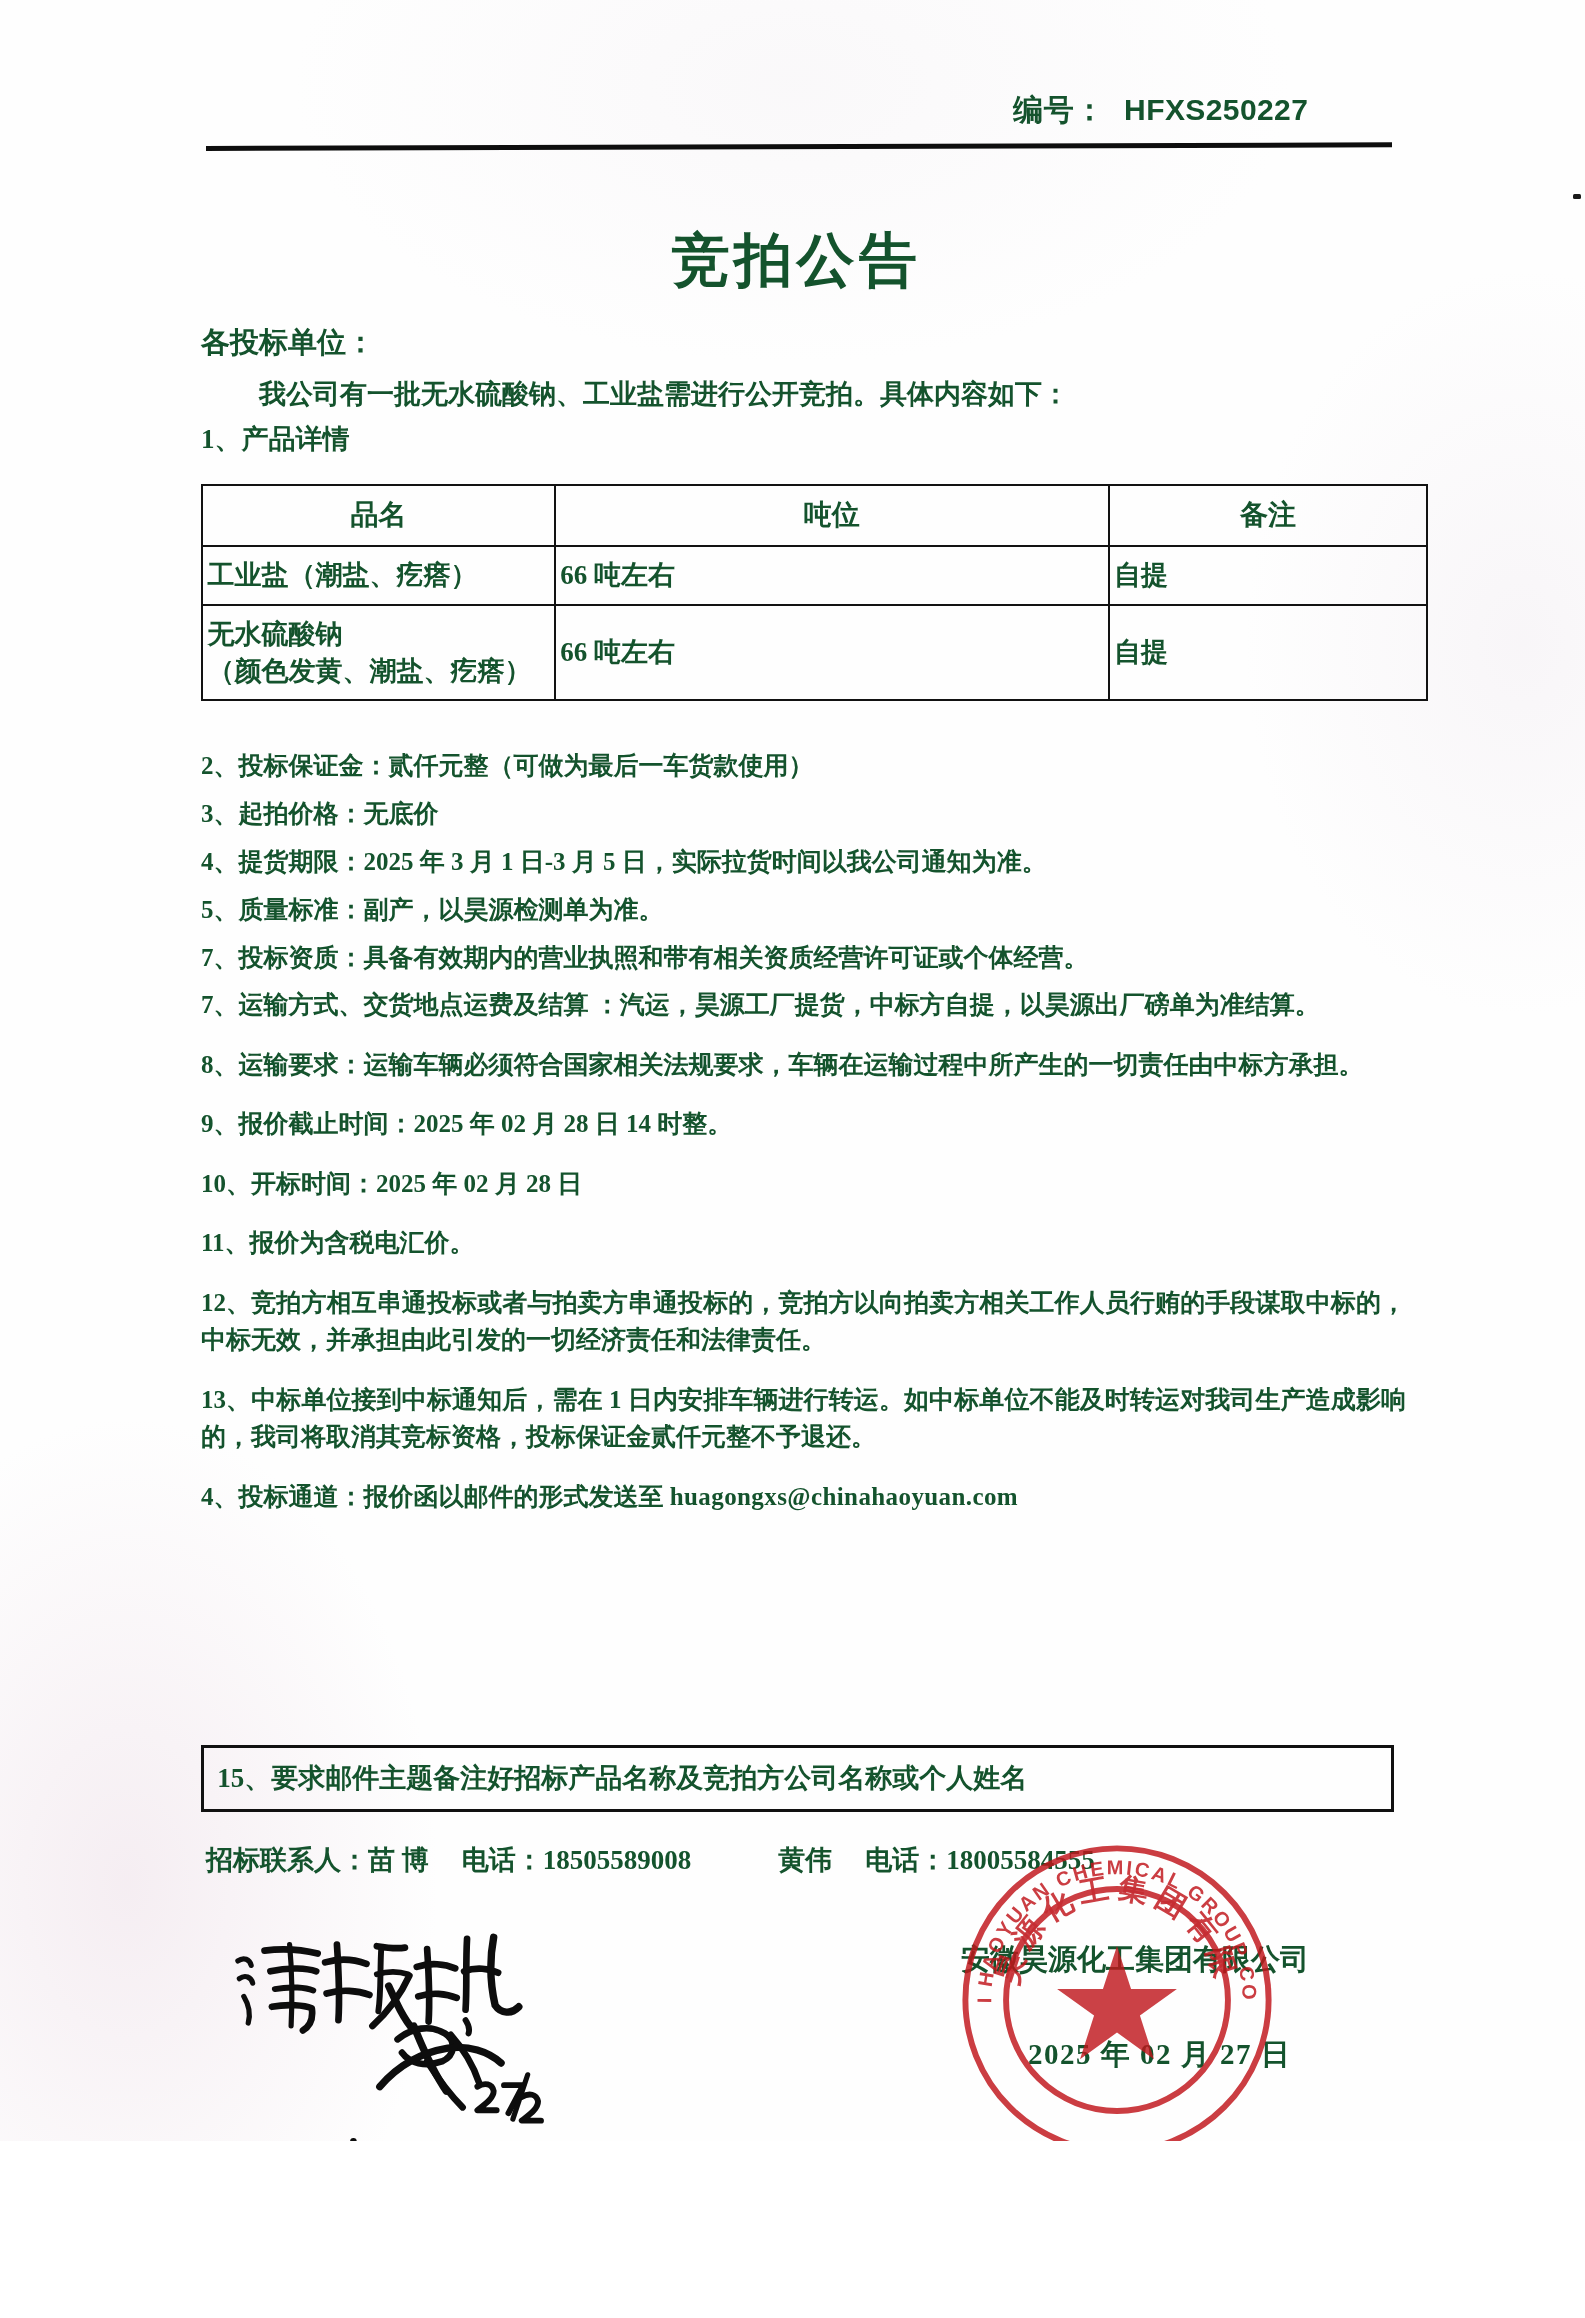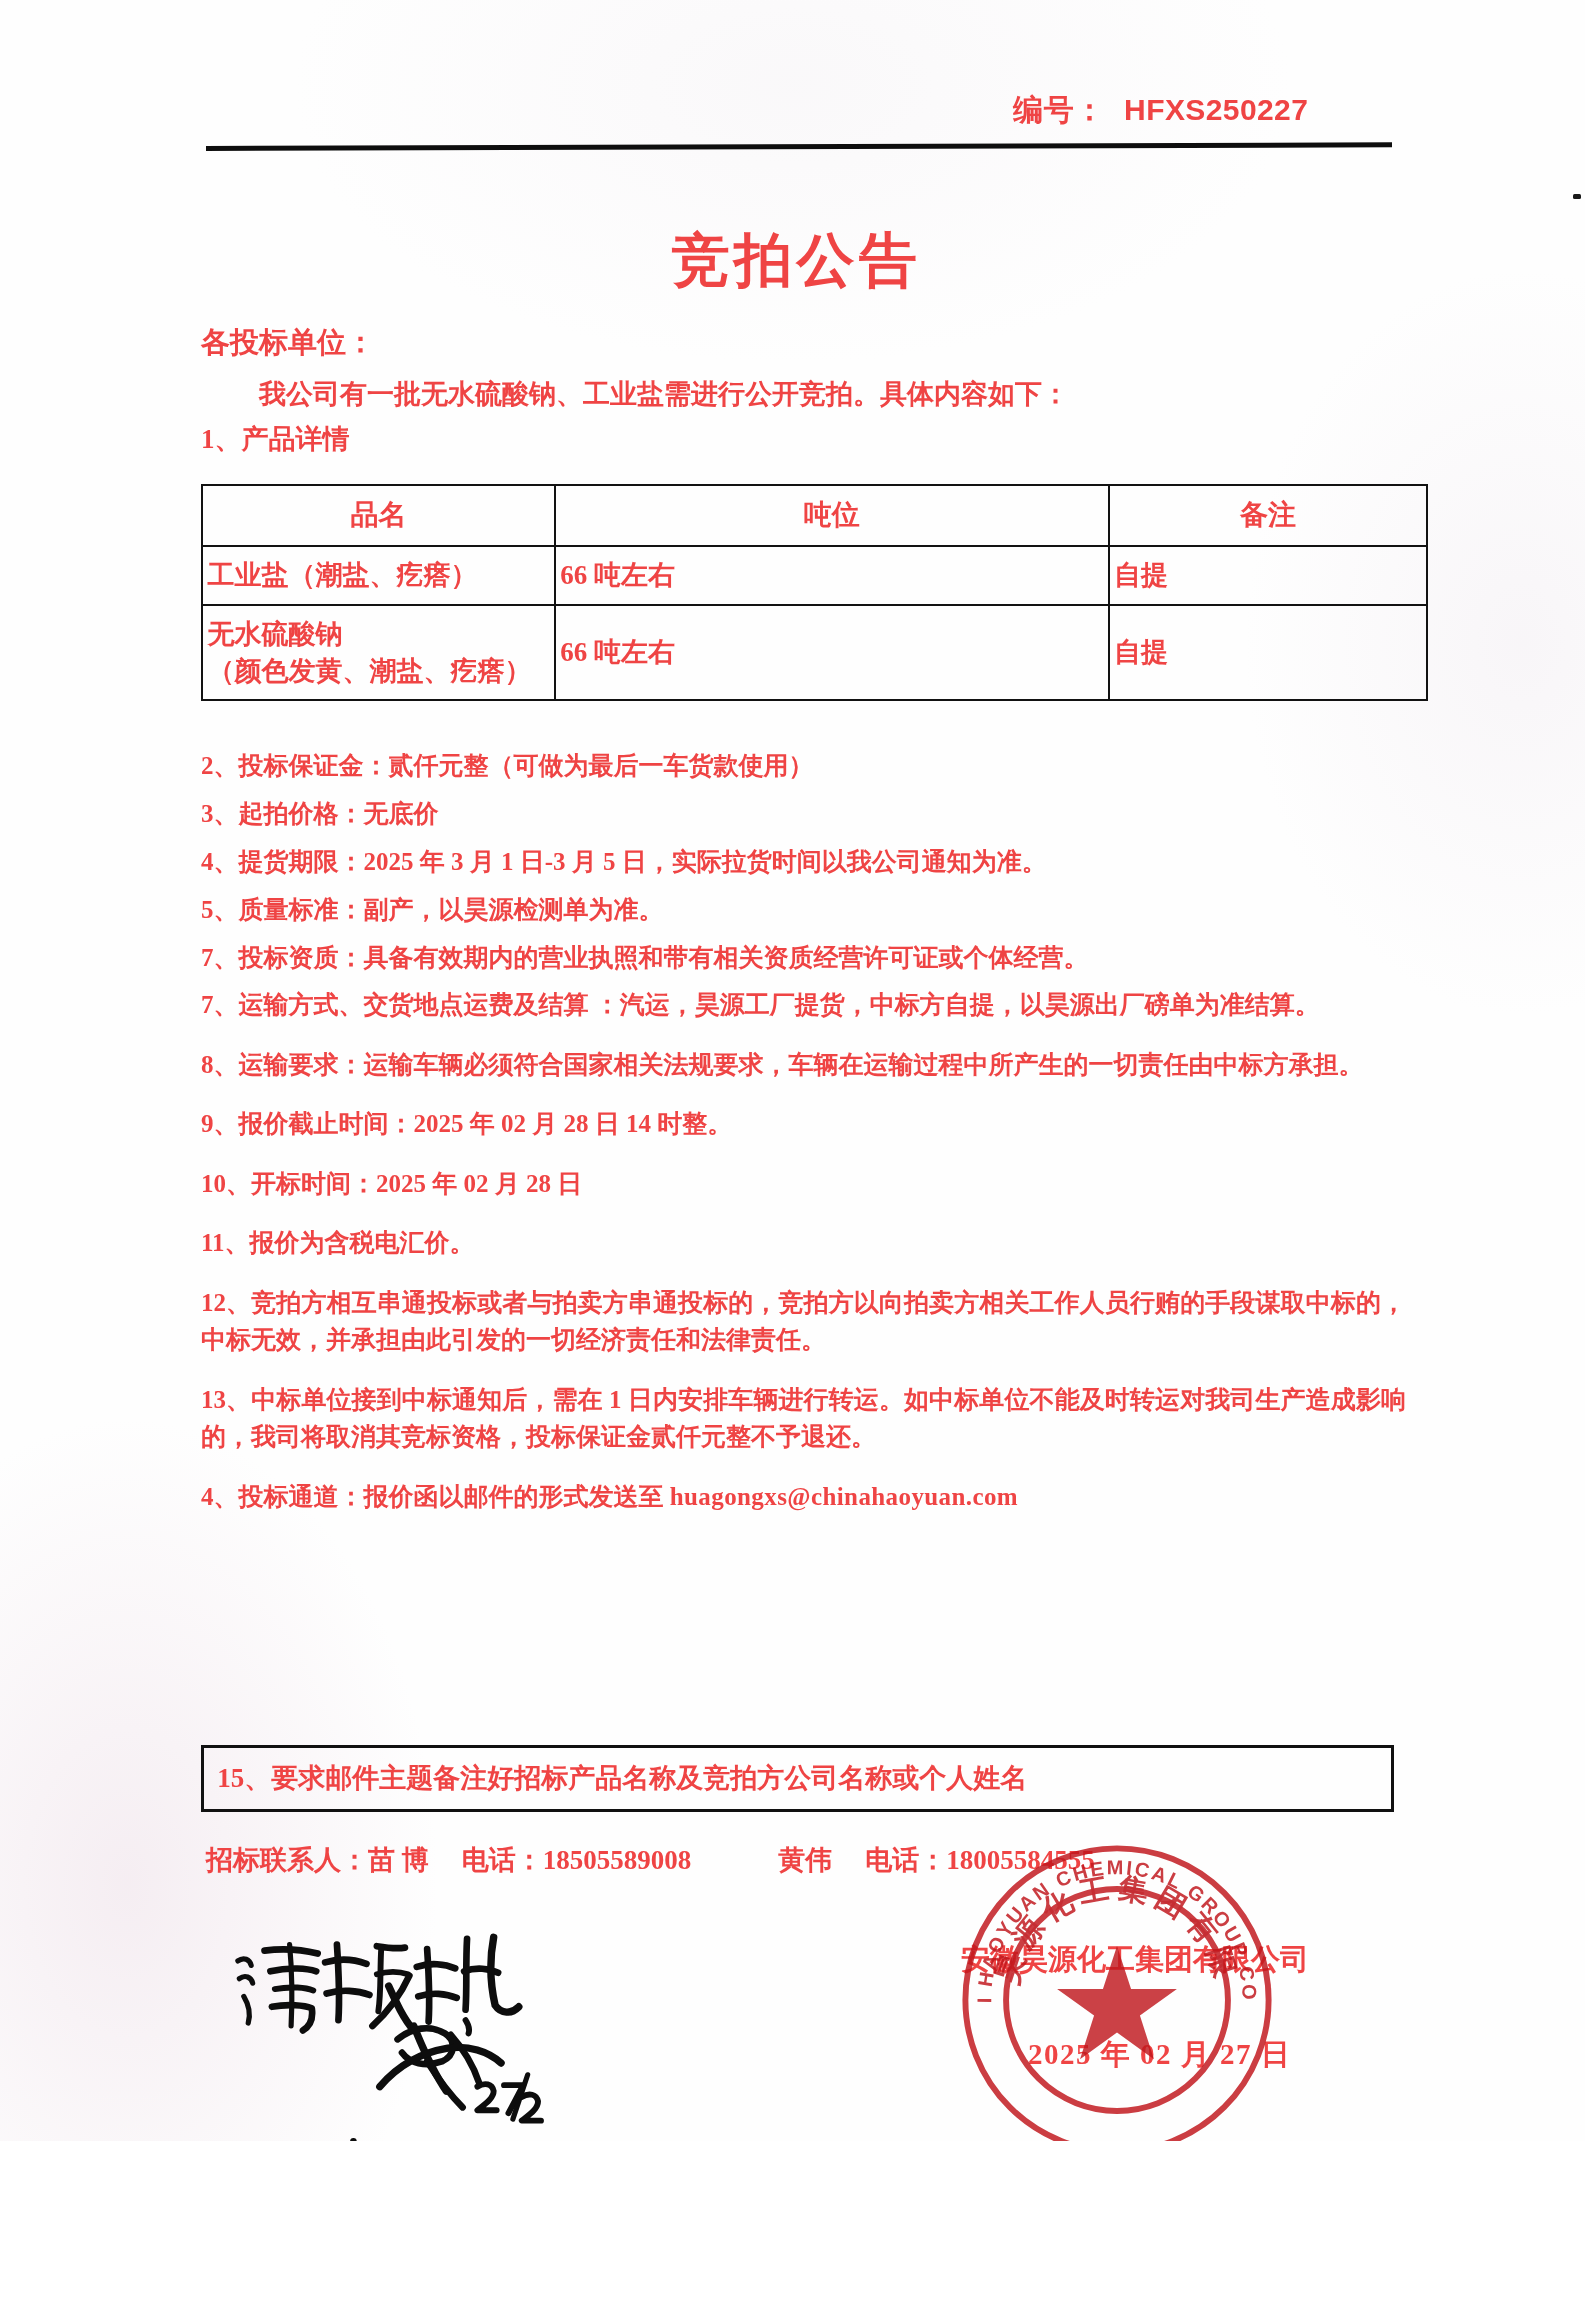--- a/index.html
+++ b/index.html
@@ -7,21 +7,21 @@
     margin: 0;
     padding: 0;
     background: #ffffff;
   }
   #page {
     position: relative;
     width: 1585px;
     height: 2141px;
     background: #fefefe;
     font-family: "Liberation Serif", "DejaVu Serif", serif;
-    color: #ef4444;
+    color: #14532d;
     overflow: hidden;
   }
 
   
   .scan-tint {
     position: absolute;
     inset: 0;
     pointer-events: none;
     background:
       radial-gradient(ellipse 444px 665px at 8% 88%, rgba(242,232,238,0.75) 0%, rgba(255,255,255,0) 70%),

